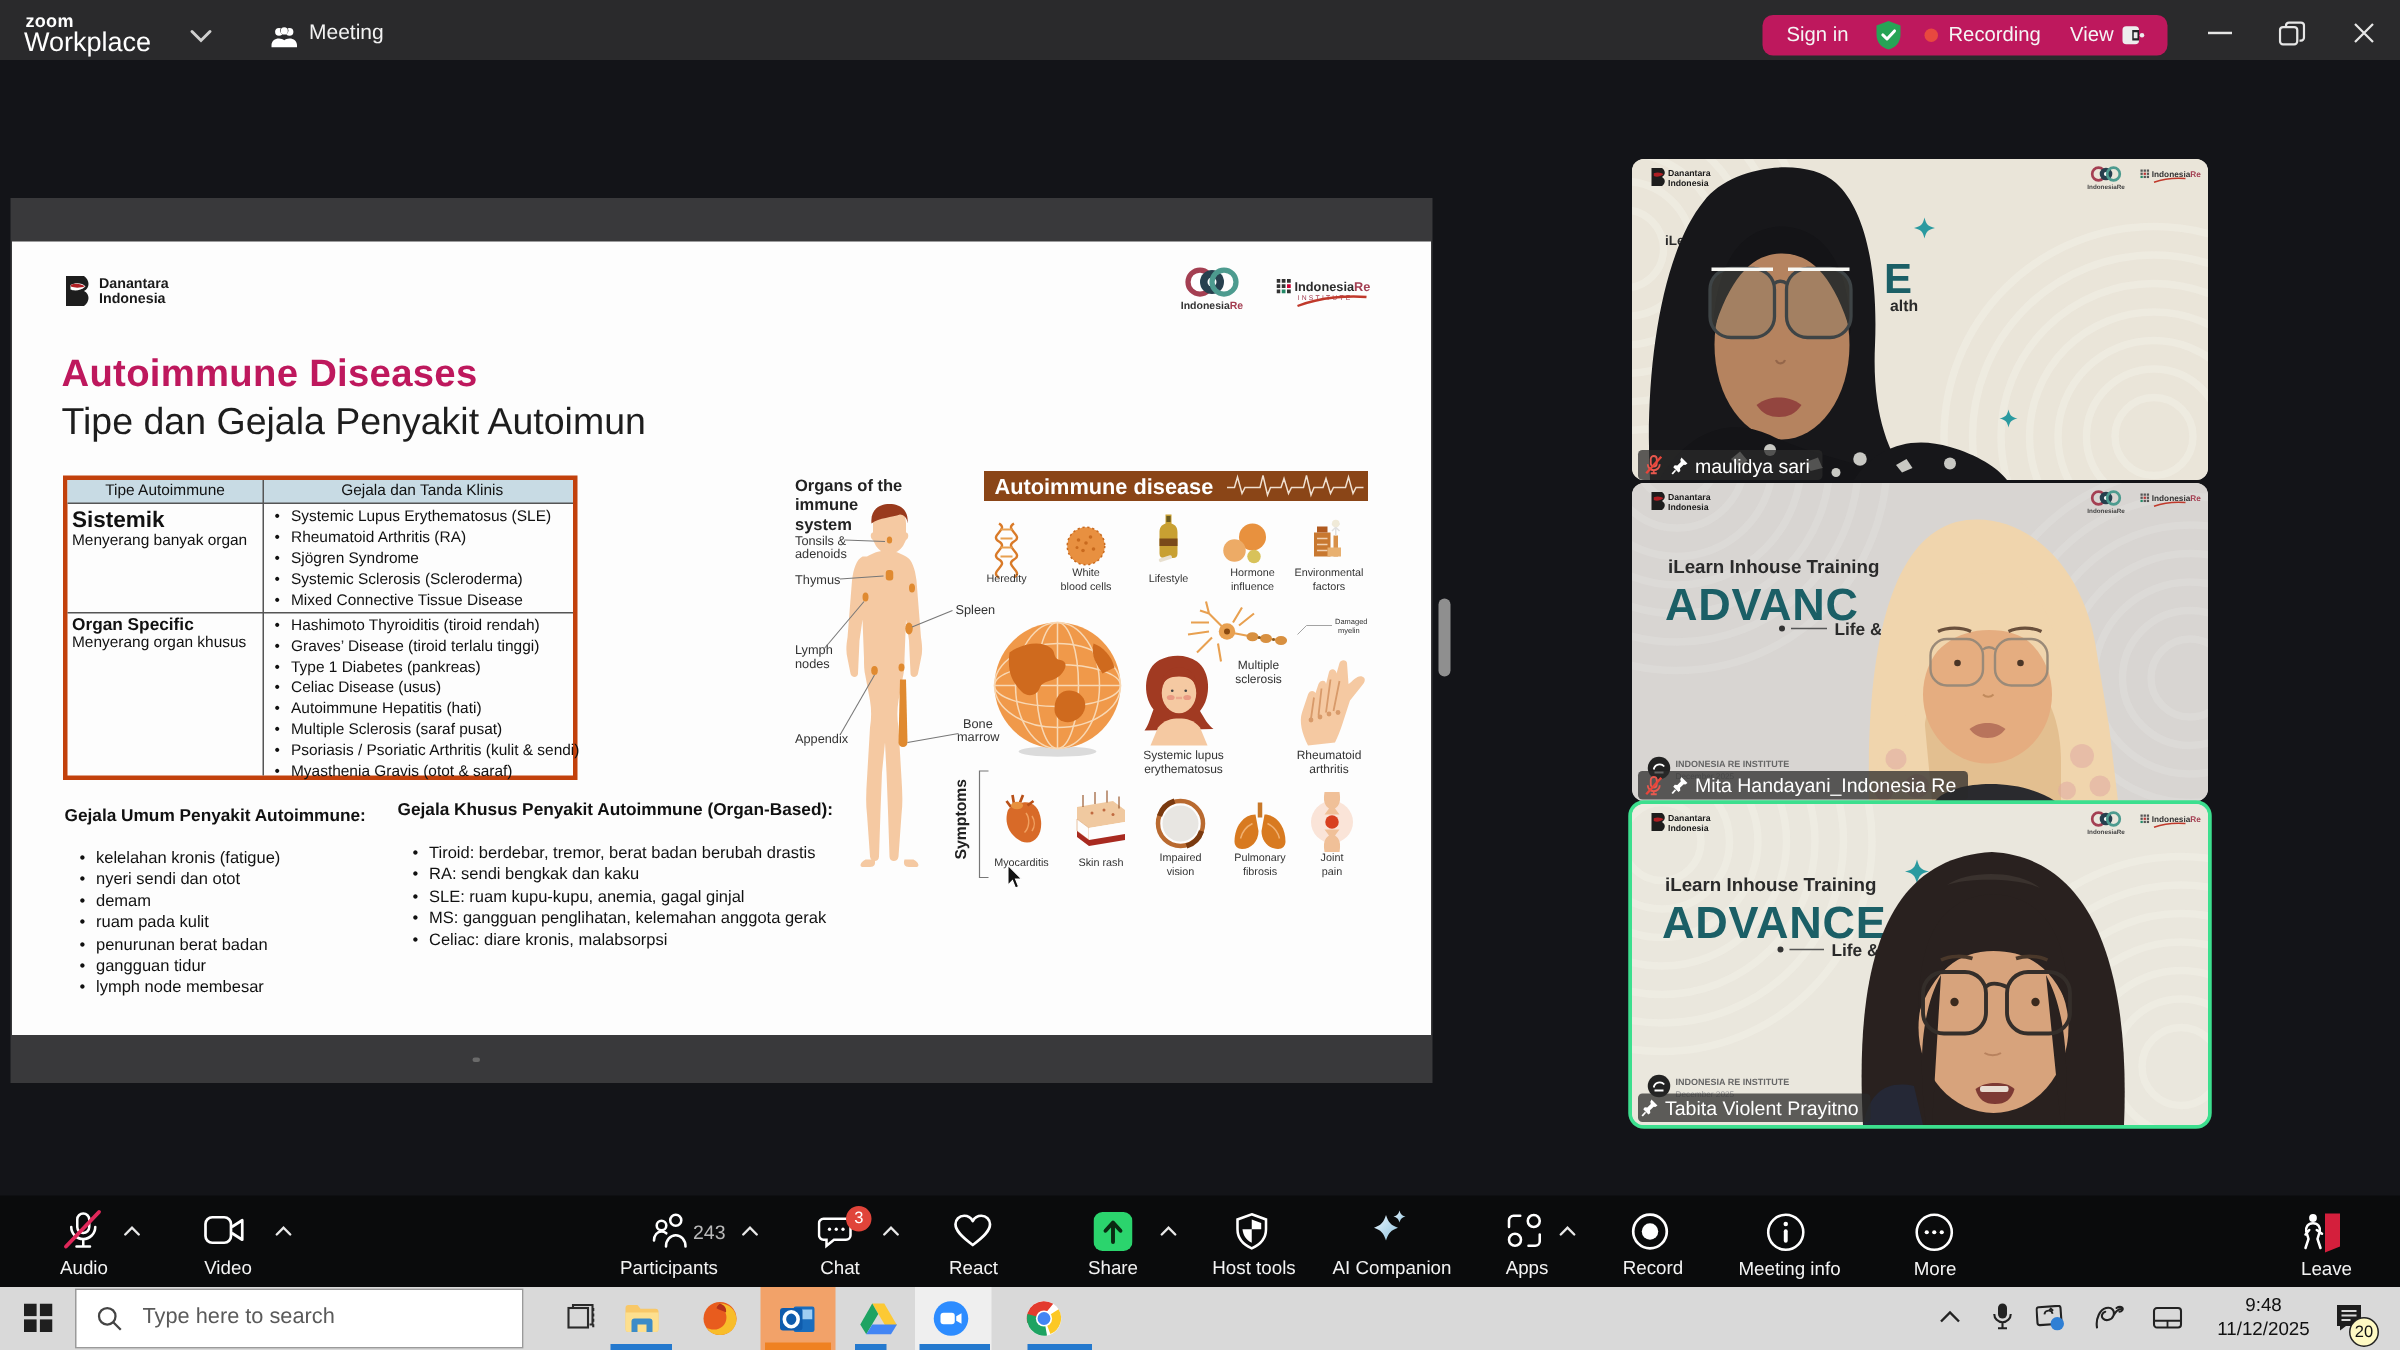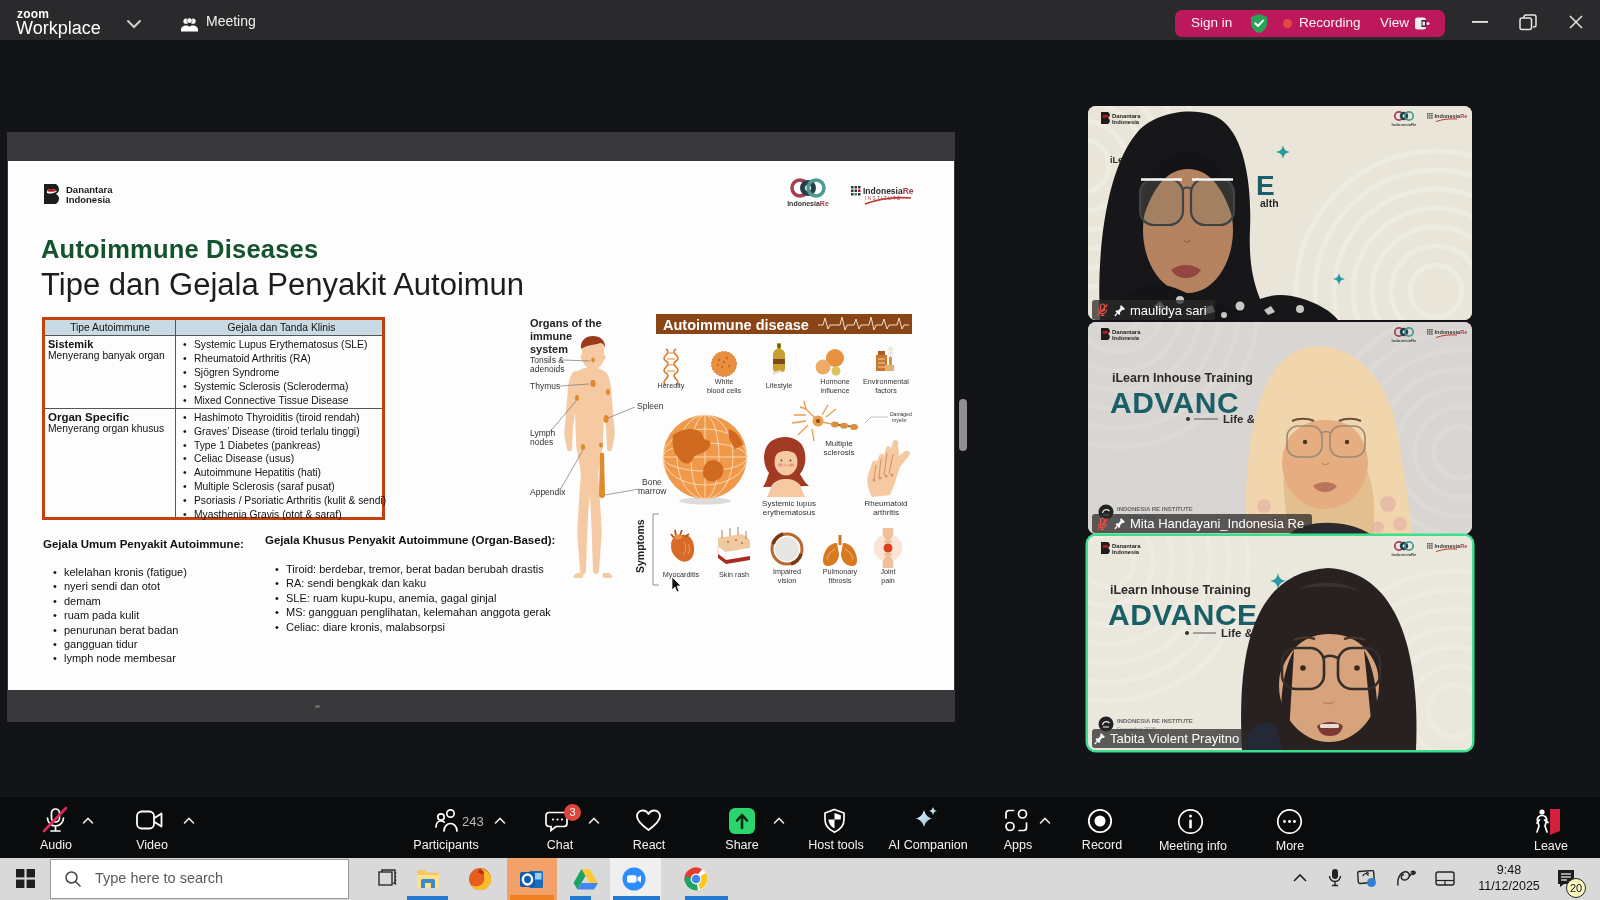--- a/index.html
+++ b/index.html
@@ -41,29 +41,29 @@
           <rect x="3.5" y="6.5" width="2.5" height="2.5"></rect>
           <rect x="7" y="6.5" width="2.5" height="2.5" fill="#c03"></rect>
           <rect x="0" y="10" width="2.5" height="2.5"></rect>
           <rect x="3.5" y="10" width="2.5" height="2.5" fill="#286"></rect>
           <rect x="7" y="10" width="2.5" height="2.5"></rect>
         </g>
     <text x="12" y="11" font-size="8.5" font-weight="bold" fill="#2b2b2b">Indonesia<tspan fill="#a43f52">Re</tspan></text>
     <text x="14" y="17" font-size="4.5" fill="#a43f52" letter-spacing="1.5">INSTITUTE</text>
     <path d="M14 21 C30 15 48 14 60 15" stroke="#c0392b" stroke-width="1.6" fill="none"></path>
   </svg>
-  <div class="abs" style="left:33px;top:74px;font-size:25.5px;font-weight:bold;color:#14532d;letter-spacing:.2px;">Autoimmune Diseases</div>
-  <div class="abs" style="left:33px;top:106px;font-size:31px;color:#1d1d1d;">Tipe dan Gejala Penyakit Autoimun</div>
+  <div class="abs" style="left:33px;top:74px;font-size:25.5px;font-weight:bold;color:#be185d;letter-spacing:.2px;">Autoimmune Diseases</div>
+  <div class="abs" style="left:33px;top:106px;font-size:25px;color:#1d1d1d;">Tipe dan Gejala Penyakit Autoimun</div>
 <div class="abs" style="left:34px;top:156px;width:343px;height:203px;border:3px solid #c2410c;font-size:10.3px;color:#111;">
         <div style="position:absolute;left:0;top:0;width:100%;height:16px;background:#c8dbe4;border-bottom:1px solid #555;"></div>
         <div style="position:absolute;left:130px;top:0;width:1px;height:100%;background:#555;"></div>
         <div style="position:absolute;left:0;top:88px;width:100%;height:1px;background:#555;"></div>
         <div style="position:absolute;left:0;top:2px;width:130px;text-align:center;">Tipe Autoimmune</div>
         <div style="position:absolute;left:131px;top:2px;width:211px;text-align:center;">Gejala dan Tanda Klinis</div>
-        <div style="position:absolute;left:3px;top:18px;width:125px;"><b style="font-size:11px;">Sistemik</b><br>Menyerang banyak organ</div>
+        <div style="position:absolute;left:3px;top:18px;width:125px;"><b style="font-size:15px;">Sistemik</b><br>Menyerang banyak organ</div>
         <div style="position:absolute;left:136px;top:18px;width:205px;">
           <div style="position:relative;padding-left:13px;line-height:13.9px;"><span style="position:absolute;left:2px;">•</span>Systemic Lupus Erythematosus (SLE)</div>
           <div style="position:relative;padding-left:13px;line-height:13.9px;"><span style="position:absolute;left:2px;">•</span>Rheumatoid Arthritis (RA)</div>
           <div style="position:relative;padding-left:13px;line-height:13.9px;"><span style="position:absolute;left:2px;">•</span>Sjögren Syndrome</div>
           <div style="position:relative;padding-left:13px;line-height:13.9px;"><span style="position:absolute;left:2px;">•</span>Systemic Sclerosis (Scleroderma)</div>
           <div style="position:relative;padding-left:13px;line-height:13.9px;"><span style="position:absolute;left:2px;">•</span>Mixed Connective Tissue Disease</div>
         </div>
         <div style="position:absolute;left:3px;top:91px;width:125px;"><b style="font-size:11.5px;">Organ Specific</b><br>Menyerang organ khusus</div>
         <div style="position:absolute;left:136px;top:91px;width:207px;">
           <div style="position:relative;padding-left:13px;line-height:13.8px;"><span style="position:absolute;left:2px;">•</span>Hashimoto Thyroiditis (tiroid rendah)</div>

